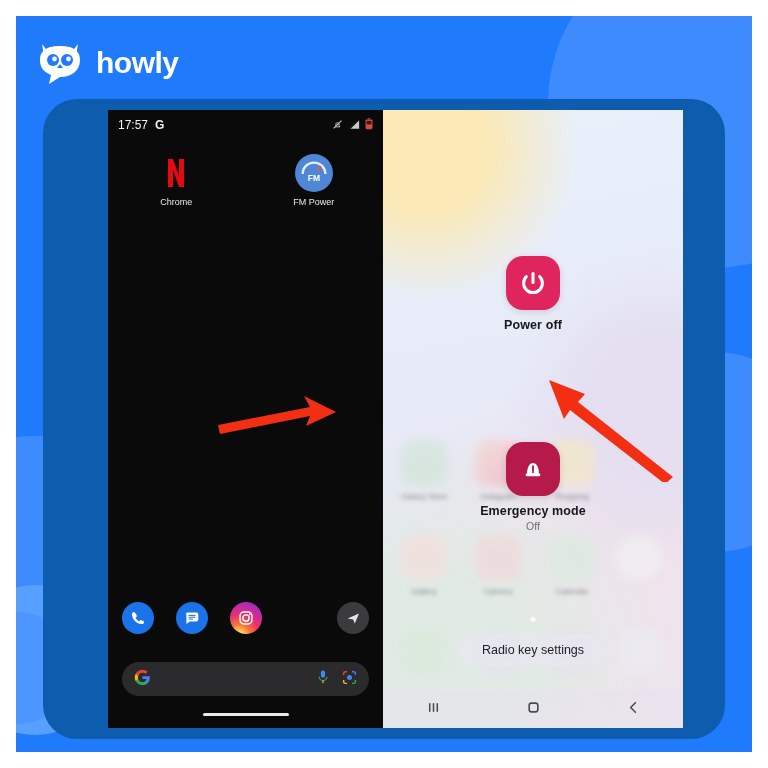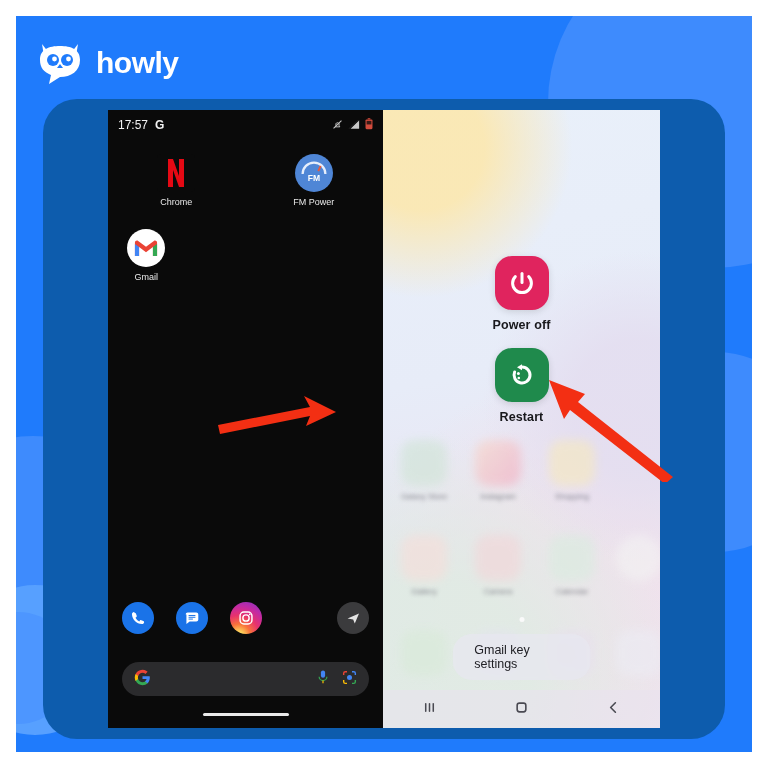--- a/index.html
+++ b/index.html
@@ -25,21 +25,21 @@
         background:#0d5cad;border-radius:34px;}
 
   
   .logo{position:absolute;left:36px;top:40px;display:flex;align-items:center;gap:12px;}
   .logo-mark{width:48px;height:46px;position:relative;}
   .logo-text{color:#fff;font-size:30px;font-weight:700;letter-spacing:-0.5px;}
 
   
   .phone{position:absolute;top:110px;height:618px;overflow:hidden;}
   .phone-left{left:108px;width:275px;background:#0a0a0a;}
-  .phone-right{left:383px;width:277px;background:#86efac;}
+  .phone-right{left:383px;width:300px;background:#86efac;}
 
   
   .statusbar{position:absolute;top:0;left:0;right:0;height:30px;display:flex;
              align-items:center;justify-content:space-between;padding:0 10px;box-sizing:border-box;}
   .sb-left{display:flex;align-items:center;gap:7px;}
   .sb-time{color:#f2f2f2;font-size:12px;font-weight:500;}
   .sb-g{color:#f2f2f2;font-size:12px;font-weight:700;}
   .sb-right{display:flex;align-items:center;gap:5px;}
 
   .appgrid{position:absolute;top:44px;left:0;right:0;}
@@ -159,34 +159,20 @@
               <circle cx="20" cy="20" r="19" fill="#4f86d6"></circle>
               <path d="M8 21 A12 12 0 0 1 32 21" fill="none" stroke="#e6eefb" stroke-width="2.4"></path>
               <line x1="27" y1="12.5" x2="24.5" y2="18" stroke="#e8593a" stroke-width="2"></line>
               <text x="20" y="28" font-size="9" font-weight="700" fill="#fff" text-anchor="middle" font-family="Liberation Sans, sans-serif">FM</text>
             </svg>
           </div>
           <div class="applabel">FM Power</div>
         </div>
       </div>
 
-      <div class="approw" style="padding-left:0px;margin-top:22px;">
-        <div class="appcell" style="margin-left:4px;">
-          <div class="appicon" style="background:#fff;">
-            <svg width="24" height="19" viewBox="0 0 26 20">
-              <path d="M1 3.5 V18 h4.5 V8.3 L13 14 l7.5-5.7 V18 H25 V3.5 C25 1.6 22.8 .8 21.5 1.8 L13 8.2 L4.5 1.8 C3.2 .8 1 1.6 1 3.5Z" fill="#ea4335"></path>
-              <path d="M1 18 h4.5 V8.3 L1 5 Z" fill="#4285f4"></path>
-              <path d="M20.5 18 H25 V5 l-4.5 3.3 Z" fill="#34a853"></path>
-              <path d="M5.5 8.3 L13 14 l7.5-5.7 V18 h-15 Z" fill="#fbbc05" opacity="0"></path>
-              <path d="M5.5 18 V8.3 L13 14 l7.5-5.7 V18 Z" fill="#fff" opacity="0"></path>
-            </svg>
-          </div>
-          <div class="applabel">Gmail</div>
-        </div>
-      </div>
     </div>
 
     <div class="dock">
       <div class="dockicon" style="background:#1a73e8;">
         <svg width="18" height="18" viewBox="0 0 20 20">
             <path d="M5.4 3.2c-1 0-2.1 1.1-2.1 2.4 0 6 5.1 11.1 11.1 11.1 1.3 0 2.4-1.1 2.4-2.1 0-.5-.3-1-.8-1.2l-2.4-1c-.5-.2-1.1 0-1.4.4l-.8 1a9.3 9.3 0 0 1-4.2-4.2l1-.8c.4-.3.6-.9.4-1.4l-1-2.4c-.2-.5-.7-.8-1.2-.8Z" fill="#fff"></path>
           </svg>
       </div>
       <div class="dockicon" style="background:#1a73e8;margin-left:22px;">
         <svg width="18" height="18" viewBox="0 0 20 20">
@@ -270,36 +256,37 @@
     <div class="r-item" style="top:146px;">
       <div class="r-ico" style="background:#e0245e;">
         <svg width="30" height="30" viewBox="0 0 30 30">
             <path d="M15 5.5 v9" stroke="#fff" stroke-width="3" stroke-linecap="round"></path>
             <path d="M8.3 8.6 A9.4 9.4 0 1 0 21.7 8.6" fill="none" stroke="#fff" stroke-width="3" stroke-linecap="round"></path>
           </svg>
       </div>
       <div class="r-lbl">Power off</div>
     </div>
 
-    <div class="r-item" style="top:238px;">
-      <div class="r-ico" style="background:#1f8a4c;">
+
+    <div class="r-item" style="top:332px;">
+      <div class="r-ico" style="background:#b51a4a;">
         <svg width="30" height="30" viewBox="0 0 30 30">
-          <path d="M15 7 a8 8 0 1 1-7.4 5" fill="none" stroke="#fff" stroke-width="3" stroke-linecap="round"></path>
-          <path d="M15 4.2 L15 10.2 L10 7.2 Z" fill="#fff"></path>
-          <circle cx="11.4" cy="13.4" r="1.5" fill="#fff"></circle>
-          <circle cx="11.8" cy="18" r="1.3" fill="#fff"></circle>
+          <path d="M9 20 C9 13.5 11.5 9 15 9 C18.5 9 21 13.5 21 20 Z" fill="#fff"></path>
+          <rect x="7.6" y="19.6" width="14.8" height="2.6" rx="1.1" fill="#fff"></rect>
+          <line x1="15" y1="12.2" x2="15" y2="16.3" stroke="#b51a4a" stroke-width="1.9" stroke-linecap="round"></line>
+          <circle cx="15" cy="18.1" r="1.05" fill="#b51a4a"></circle>
         </svg>
       </div>
-      <div class="r-lbl">Restart</div>
-    </div>
-
+      <div class="r-lbl">Emergency mode</div>
+      <div class="r-sub">Off</div>
+    </div>
 
     <div class="pagedot"></div>
 
-    <div class="sidekey">Gmail key settings</div>
+    <div class="sidekey">Radio key settings</div>
 
     <div class="r-nav">
       <span>
         <svg width="17" height="17" viewBox="0 0 18 18">
             <g stroke="#4a4a52" stroke-width="1.6" stroke-linecap="round">
               <line x1="5" y1="5" x2="5" y2="13"></line>
               <line x1="9" y1="5" x2="9" y2="13"></line>
               <line x1="13" y1="5" x2="13" y2="13"></line>
             </g>
           </svg>

